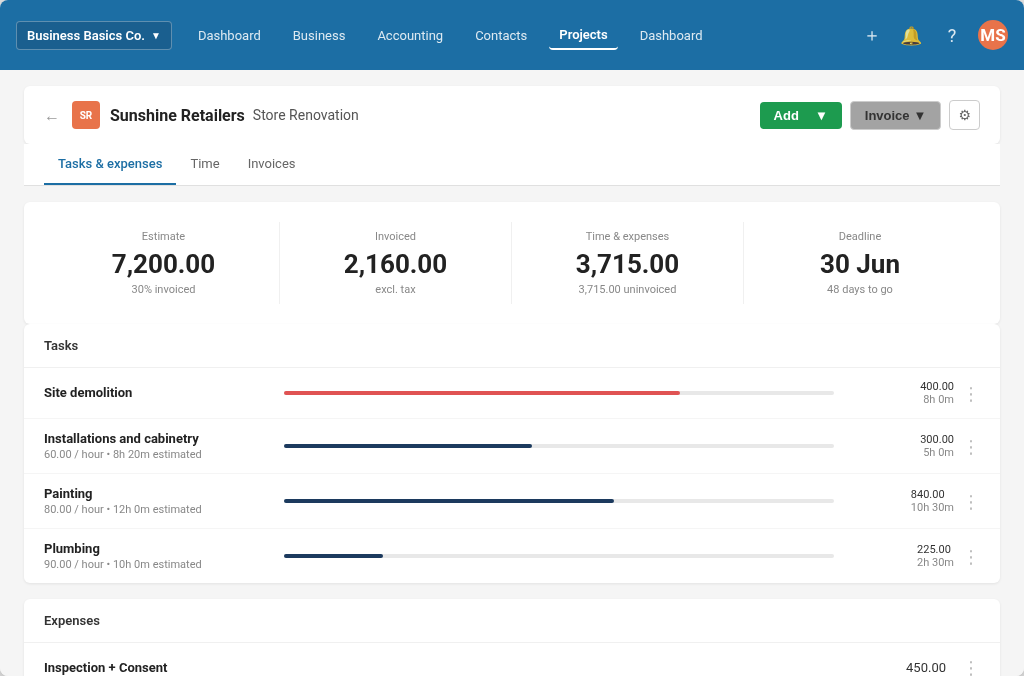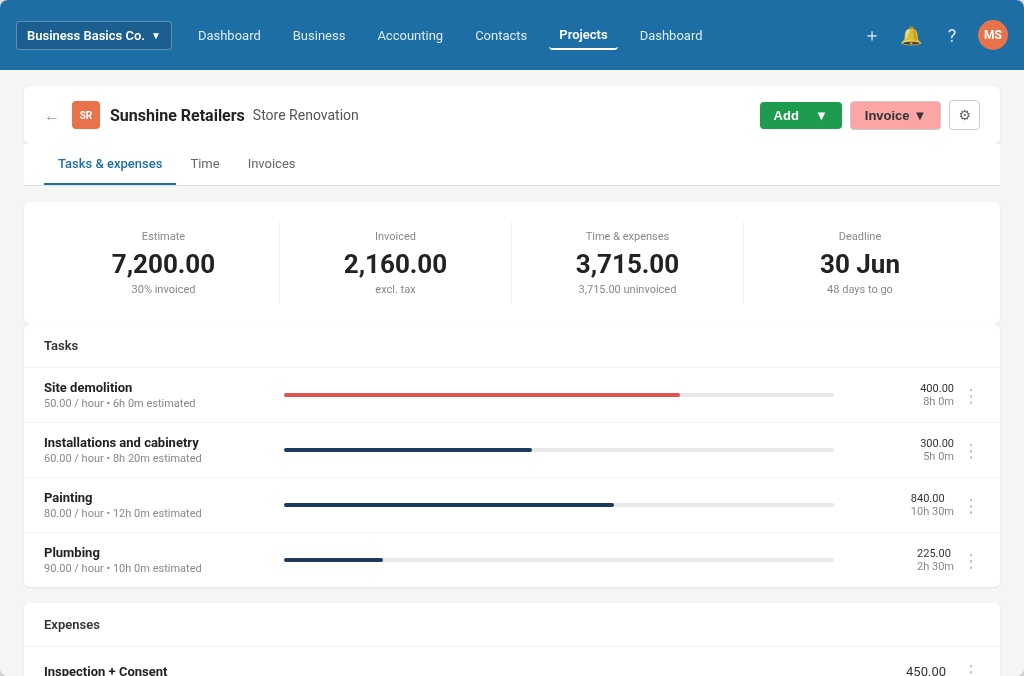--- a/index.html
+++ b/index.html
@@ -8,34 +8,34 @@
 
     
     .nav { background: #1c6ea4; height: 70px; display: flex; align-items: center; padding: 0 16px; flex-shrink: 0; }
     .nav-brand { background: #1a5f8f; border: 1px solid rgba(255,255,255,0.3); border-radius: 4px; color: #fff; font-size: 13px; font-weight: 600; padding: 6px 10px; display: flex; align-items: center; gap: 6px; cursor: pointer; margin-right: 16px; white-space: nowrap; }
     .nav-brand .chevron { font-size: 10px; }
     .nav-links { display: flex; align-items: center; gap: 12px; flex: 1; }
     .nav-link { color: rgba(255,255,255,0.85); font-size: 13px; padding: 6px 10px; border-radius: 4px; cursor: pointer; text-decoration: none; }
     .nav-link.active { color: #fff; font-weight: 600; border-bottom: 2px solid #fff; }
     .nav-actions { display: flex; align-items: center; gap: 12px; }
     .nav-icon-btn { color: rgba(255,255,255,0.85); cursor: pointer; font-size: 18px; display: flex; align-items: center; justify-content: center; width: 28px; height: 28px; }
-    .nav-avatar { width: 30px; height: 30px; border-radius: 50%; background: #e8734a; color: #fff; font-size: 12px; font-weight: 700; display: flex; align-items: center; justify-content: center; cursor: pointer; }
+    .nav-avatar { width: 30px; height: 30px; border-radius: 50%; background: #e8734a; color: #fff; font-size: 17px; font-weight: 700; display: flex; align-items: center; justify-content: center; cursor: pointer; }
 
     
     .content { flex: 1; overflow-y: auto; background: #f5f5f5; padding: 16px 24px; }
 
     
     .project-header { background: #fff; border-radius: 6px; padding: 14px 20px; display: flex; align-items: center; margin-bottom: 0; box-shadow: 0 1px 3px rgba(0,0,0,0.08); }
     .back-btn { color: #999; cursor: pointer; margin-right: 12px; font-size: 16px; }
     .project-logo { width: 28px; height: 28px; background: #e8734a; border-radius: 4px; display: flex; align-items: center; justify-content: center; color: #fff; font-size: 10px; font-weight: 700; margin-right: 10px; }
     .project-name { font-size: 16px; font-weight: 700; color: #222; }
     .project-subtitle { font-size: 14px; color: #555; margin-left: 8px; }
     .project-header-actions { margin-left: auto; display: flex; align-items: center; gap: 8px; }
     .btn-add { background: #1d9b4f; color: #fff; border: none; border-radius: 4px; padding: 6px 14px; font-size: 13px; font-weight: 600; cursor: pointer; display: flex; align-items: center; gap: 16px; }
-    .btn-invoice { background: #fca5a5; color: #333; border: 1px solid #ccc; border-radius: 4px; padding: 6px 14px; font-size: 13px; font-weight: 600; cursor: pointer; display: flex; align-items: center; gap: 4px; }
+    .btn-invoice { background: #a3a3a3; color: #333; border: 1px solid #ccc; border-radius: 4px; padding: 6px 14px; font-size: 13px; font-weight: 600; cursor: pointer; display: flex; align-items: center; gap: 4px; }
     .btn-gear { background: none; border: 1px solid #ccc; border-radius: 4px; padding: 6px 8px; cursor: pointer; color: #666; font-size: 14px; }
 
     
     .tabs-bar { background: #fff; padding: 0 20px; display: flex; border-bottom: 1px solid #e0e0e0; margin-bottom: 16px; }
     .tab { padding: 12px 14px; font-size: 13px; color: #666; cursor: pointer; border-bottom: 2px solid transparent; }
     .tab.active { color: #1c6ea4; border-bottom: 2px solid #1c6ea4; font-weight: 500; }
 
     
     .summary-section { background: #fff; border-radius: 6px; padding: 20px 24px; box-shadow: 0 1px 3px rgba(0,0,0,0.08); }
     .summary-grid { display: grid; grid-template-columns: repeat(4, 1fr); gap: 0; }
@@ -148,21 +148,20 @@
         </div>
       </div>
     </div>
 
     <div class="tasks-section">
       <div class="section-header">Tasks</div>
 
       <div class="task-row">
         <div class="task-info">
           <div class="task-name">Site demolition</div>
-          <div class="task-meta">50.00 / hour • 6h 0m estimated</div>
         </div>
         <div class="task-progress">
           <div class="progress-track">
               <div class="progress-fill over" style="width: 72%"></div>
             </div>
         </div>
         <div class="task-right">
           <div>
             <div class="task-amount">400.00</div>
             <div class="task-time">8h 0m</div>

